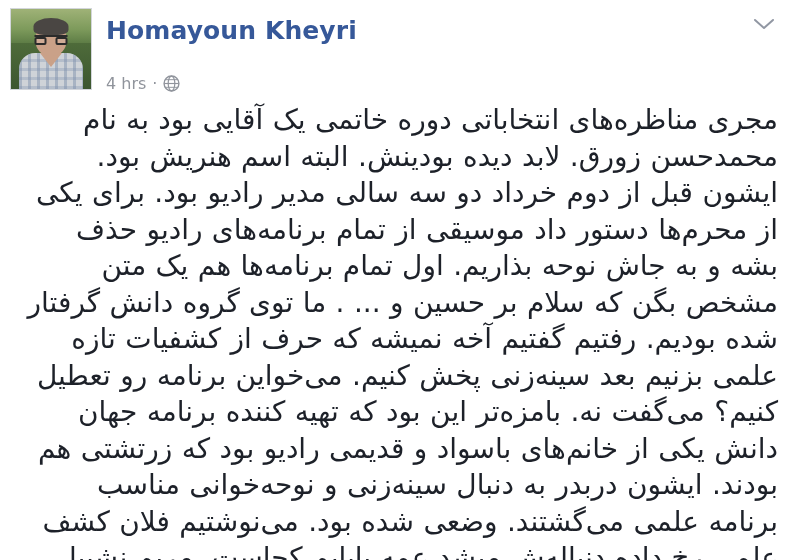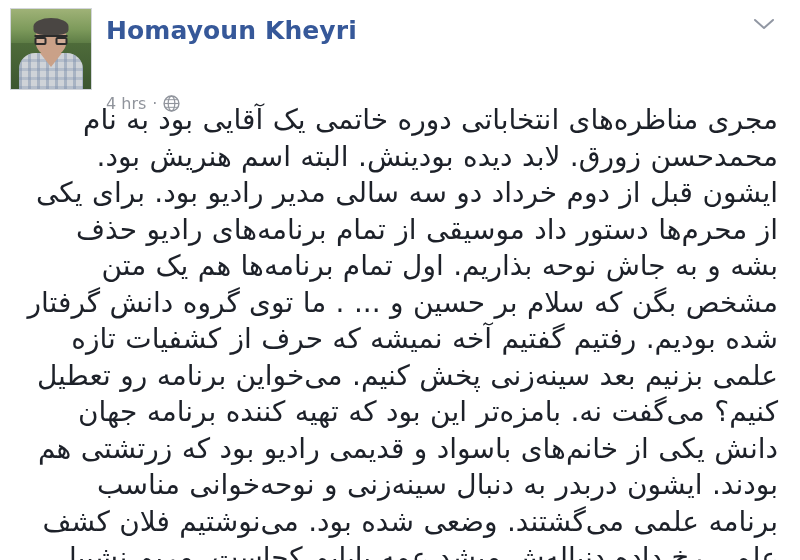--- a/index.html
+++ b/index.html
@@ -132,21 +132,20 @@
     background: #caa188;
     clip-path: polygon(0 0, 100% 0, 50% 100%);
   }
 
   .header-text {
     padding-left: 14px;
     padding-top: 8px;
     display: flex;
     flex-direction: column;
     justify-content: flex-start;
-    gap: 20px;
   }
 
   .author-name {
     font-size: 25px;
     line-height: 29px;
     color: #365899;
     font-weight: bold;
     letter-spacing: 0.1px;
     cursor: pointer;
   }

